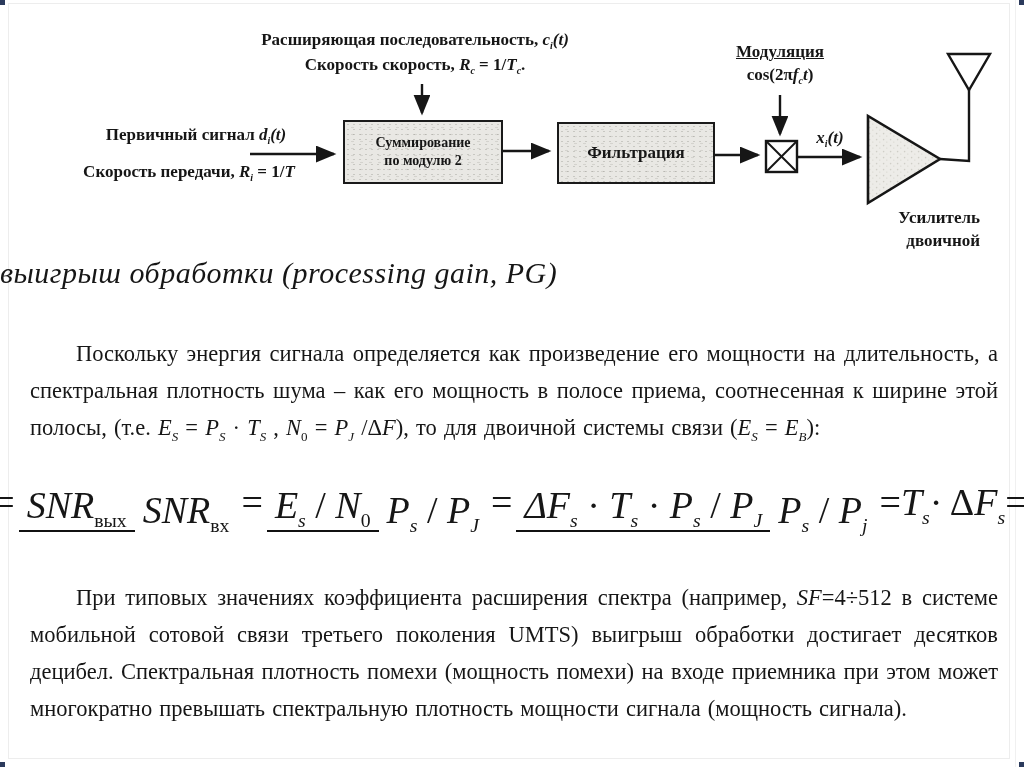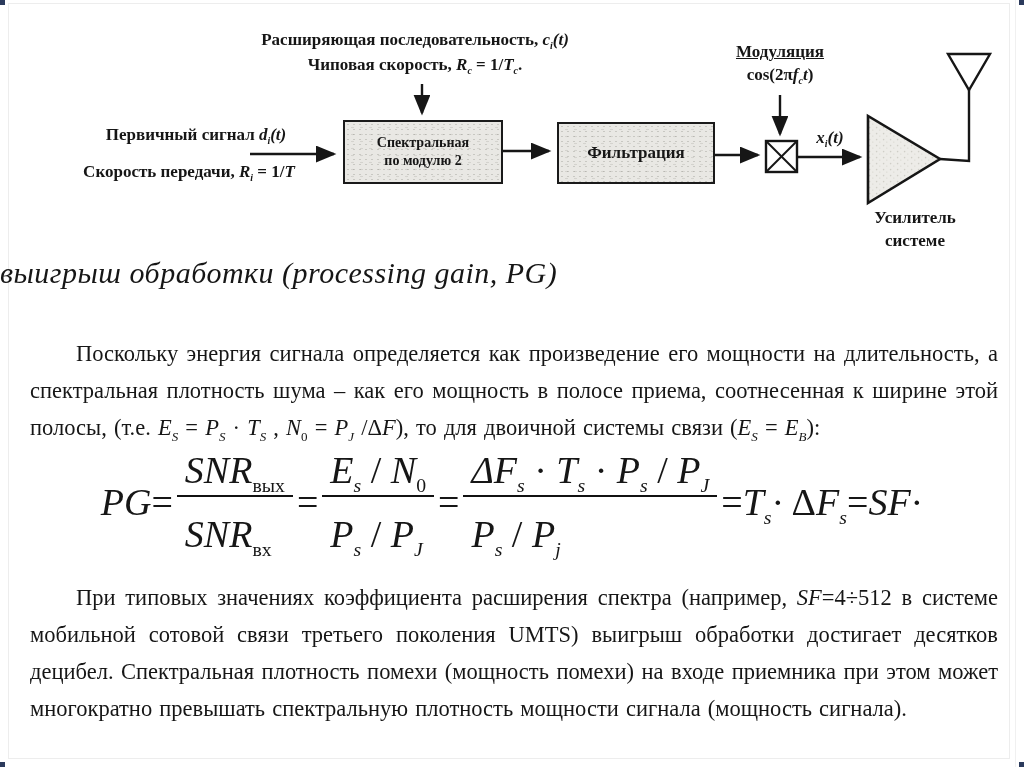--- a/index.html
+++ b/index.html
@@ -35,21 +35,21 @@
   .title{position:absolute;top:256px;left:0;width:100%;text-align:left;
          font-style:italic;font-size:30px;letter-spacing:0.5px;}
   .para{position:absolute;left:30px;right:26px;text-align:justify;
         font-size:22.5px;line-height:37px;text-indent:46px;word-spacing:1.5px;}
   .para1{top:312px;}
   .para2{top:556px;}
 
   .formula{position:absolute;top:452px;left:0;width:100%;height:100px;
            display:flex;align-items:center;justify-content:center;
            font-size:38px;white-space:nowrap;}
-  .formula .frac{display:inline-flex;flex-direction:column;align-items:flex-start;
+  .formula .frac{display:inline-flex;flex-direction:row;align-items:flex-end;
                  vertical-align:middle;margin:0 4px;}
   .formula .frac .num{border-bottom:2px solid #111;padding:0 8px 3px 8px;}
   .formula .frac .den{padding:3px 8px 0 8px;margin-top:12px;}
   .formula sub{font-size:0.52em;}
 </style>
 </head>
 <body>
 
 <div class="frame"></div>
 <div class="edge2"></div>
@@ -91,41 +91,41 @@
 
     <polygon points="868,116 868,203 940,159" fill="url(#speck)" stroke="#161616" stroke-width="2.6"></polygon>
 
     <g>
       <polyline points="940,159 969,161 969,90" fill="none" stroke="#161616" stroke-width="2.4"></polyline>
       <polygon points="948,54 990,54 969,90" fill="#ffffff" stroke="#161616" stroke-width="2.4"></polygon>
     </g>
   </svg>
 
   <div class="dlabel" style="left:160px;top:28px;width:510px;"><span>Расширяющая последовательность, </span><span class="it">c<sub class="it">i</sub></span><span class="it">(t)</span></div>
-  <div class="dlabel" style="left:160px;top:53px;width:510px;"><span>Чиповая скорость, </span><span class="it">R<sub class="it">c</sub></span><span> = 1/</span><span class="it">T<sub class="it">c</sub></span><span>.</span></div>
+  <div class="dlabel" style="left:160px;top:53px;width:510px;"><span>Скорость скорость, </span><span class="it">R<sub class="it">c</sub></span><span> = 1/</span><span class="it">T<sub class="it">c</sub></span><span>.</span></div>
 
   <div class="dlabel" style="left:700px;top:40px;width:160px;text-decoration:underline;">Модуляция</div>
   <div class="dlabel" style="left:700px;top:63px;width:160px;"><span>cos(2π</span><span class="it">f<sub class="it">c</sub></span><span class="it">t</span><span>)</span></div>
 
   <div class="dlabel" style="left:58px;top:123px;width:276px;"><span>Первичный сигнал </span><span class="it">d<sub class="it">i</sub></span><span class="it">(t)</span></div>
   <div class="dlabel" style="left:36px;top:160px;width:306px;"><span>Скорость передачи, </span><span class="it">R<sub class="it">i</sub></span><span> = 1/</span><span class="it">T</span></div>
 
   <div class="block block-sum">
-    <span>Спектральная</span>
+    <span>Суммирование</span>
     <span>по модулю 2</span>
   </div>
   <div class="block block-filter">
     <span>Фильтрация</span>
   </div>
 
   <div class="dlabel" style="left:800px;top:126px;width:60px;"><span class="it">x<sub class="it">i</sub></span><span class="it">(t)</span></div>
 
-  <div class="dlabel" style="left:850px;top:206px;width:130px;text-align:center;">
+  <div class="dlabel" style="left:850px;top:206px;width:130px;text-align:right;">
     <span style="display:block">Усилитель</span>
-    <span style="display:block">системе</span>
+    <span style="display:block">двоичной</span>
   </div>
 </div>
 
 <div class="title">выигрыш обработки (processing gain, PG)</div>
 
 <p class="para para1"><span>Поскольку энергия сигнала определяется как произведение его мощности на длительность, а спектральная плотность шума – как его мощность в полосе приема, соотнесенная к ширине этой полосы, (т.е. </span><span class="it">E<sub class="it">S</sub></span><span> = </span><span class="it">P<sub class="it">S</sub></span><span> · </span><span class="it">T<sub class="it">S</sub></span><span> , </span><span class="it">N<sub class="up">0</sub></span><span> = </span><span class="it">P<sub class="it">J</sub></span><span> /Δ</span><span class="it">F</span><span>), то для двоичной системы связи (</span><span class="it">E<sub class="it">S</sub></span><span> = </span><span class="it">E<sub class="it">B</sub></span><span>):</span></p>
 
 <div class="formula">
     <span class="it">PG</span>
     <span> = </span>

